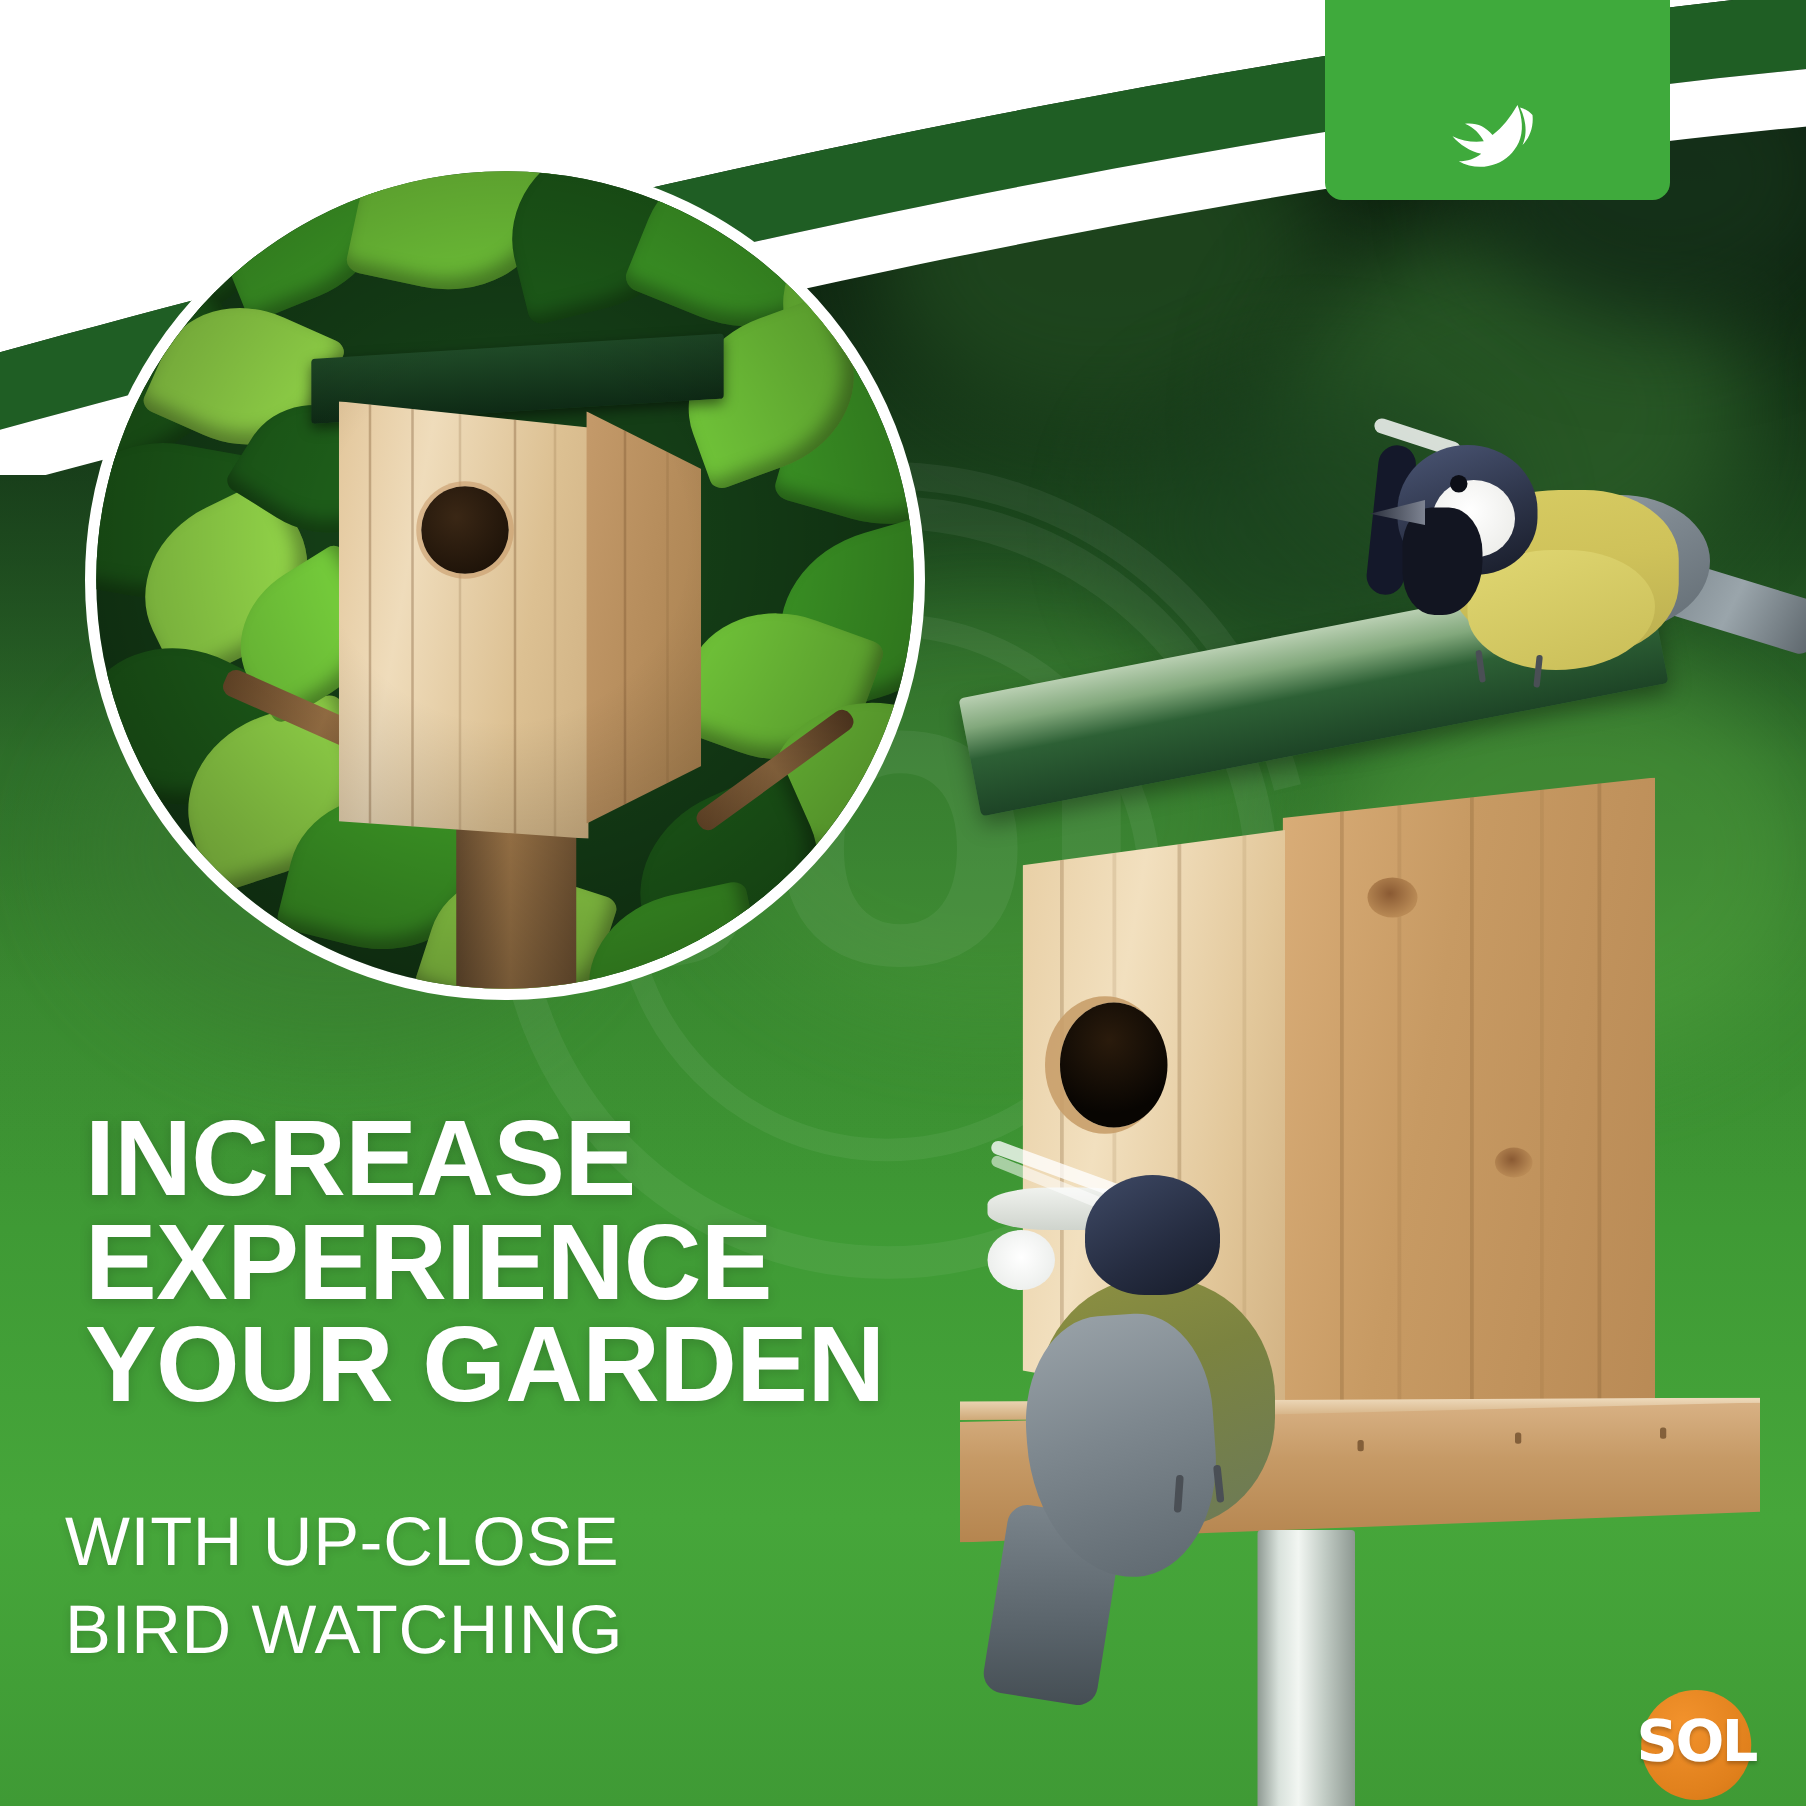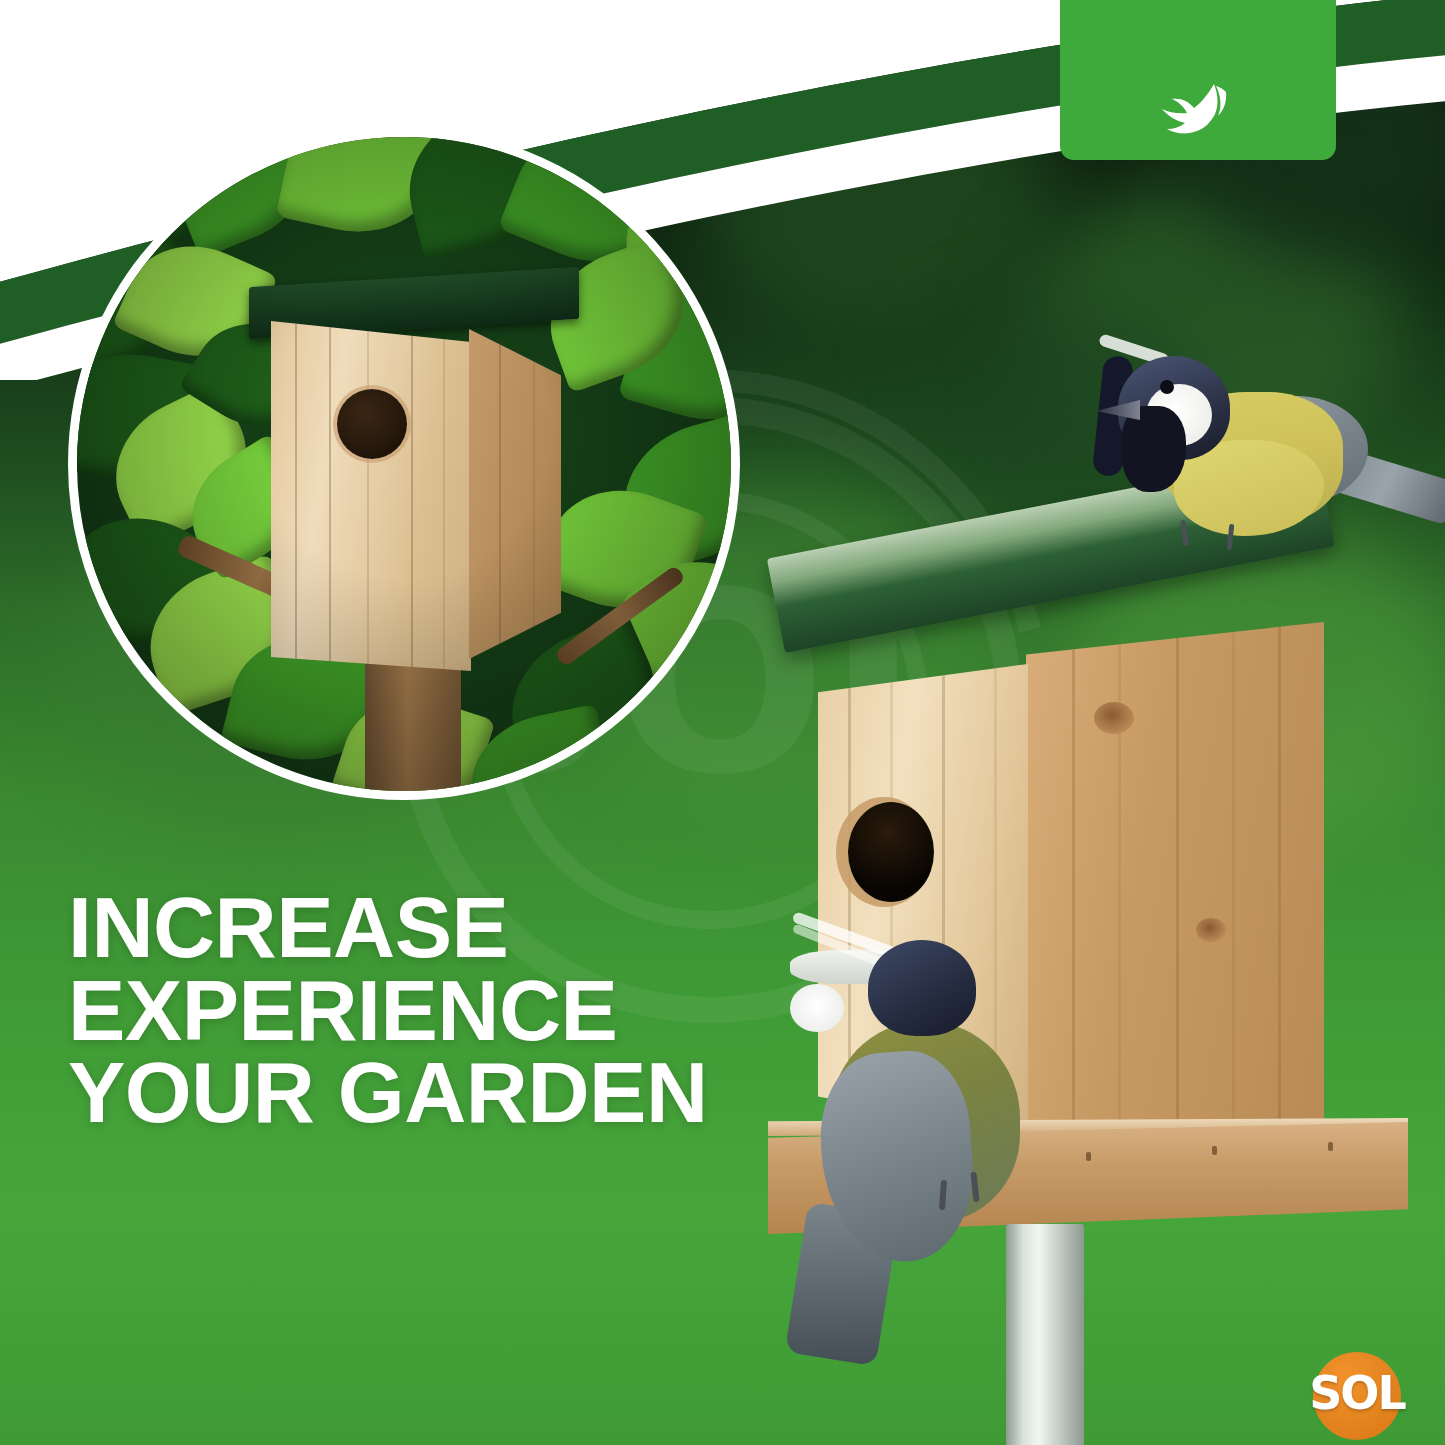--- a/index.html
+++ b/index.html
@@ -358,19 +358,23 @@
       </svg>
     </div>
   </div>
 
   <div class="headline">
     <div>INCREASE</div>
     <div>EXPERIENCE</div>
     <div>YOUR GARDEN</div>
   </div>
 
+  <div class="subhead">
+    <div>WITH UP-CLOSE</div>
+    <div>BIRD WATCHING</div>
+  </div>
 
   <div class="sol">
     <div class="disc"></div>
     <div class="word">SOL</div>
   </div>
 
 </div>
 
 </body></html>

